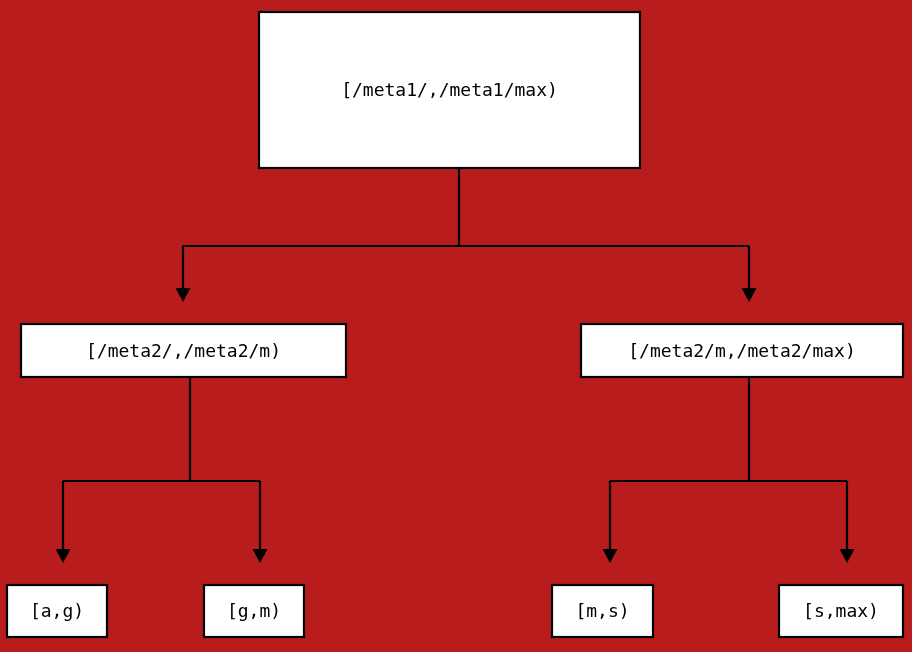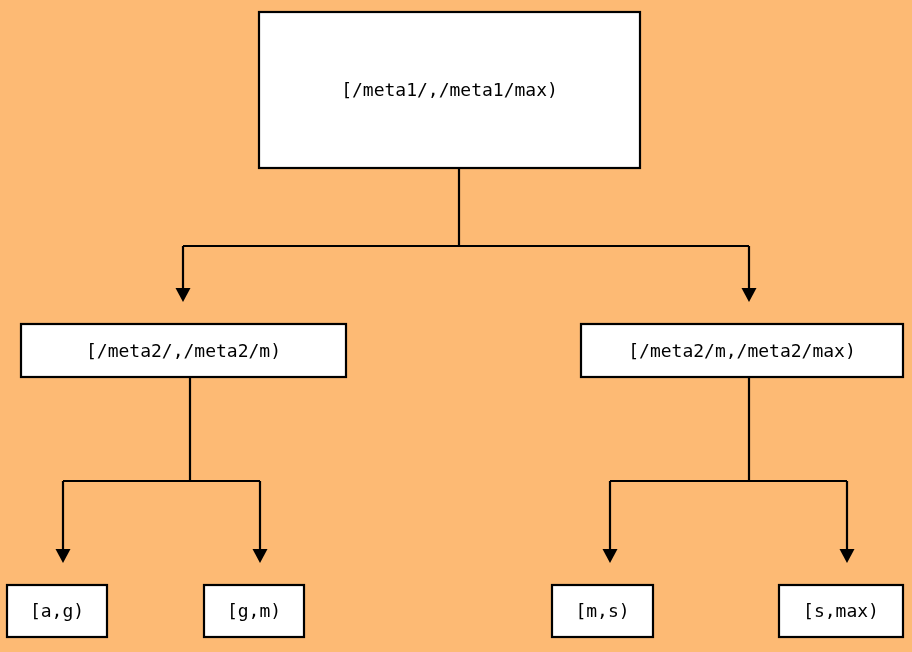--- a/index.html
+++ b/index.html
@@ -4,21 +4,21 @@
 <style>
   html, body {
     margin: 0;
     padding: 0;
     background: #ffffff;
   }
   #diagram-root {
     position: relative;
     width: 912px;
     height: 652px;
-    background: #fdba74;
+    background: #b91c1c;
     font-family: "DejaVu Sans Mono", "Liberation Mono", monospace;
     overflow: hidden;
   }
   svg.tree-canvas {
     position: absolute;
     top: 0;
     left: 0;
     width: 912px;
     height: 652px;
     display: block;

